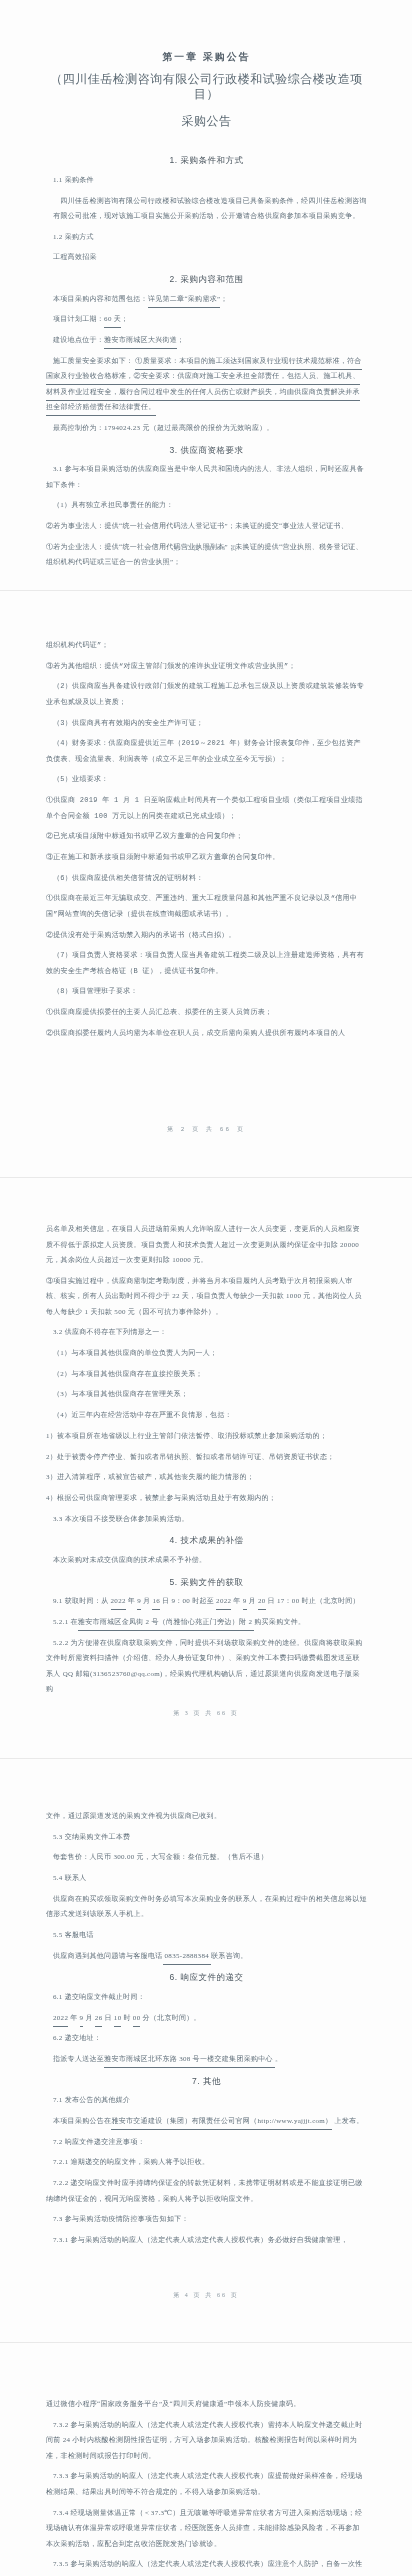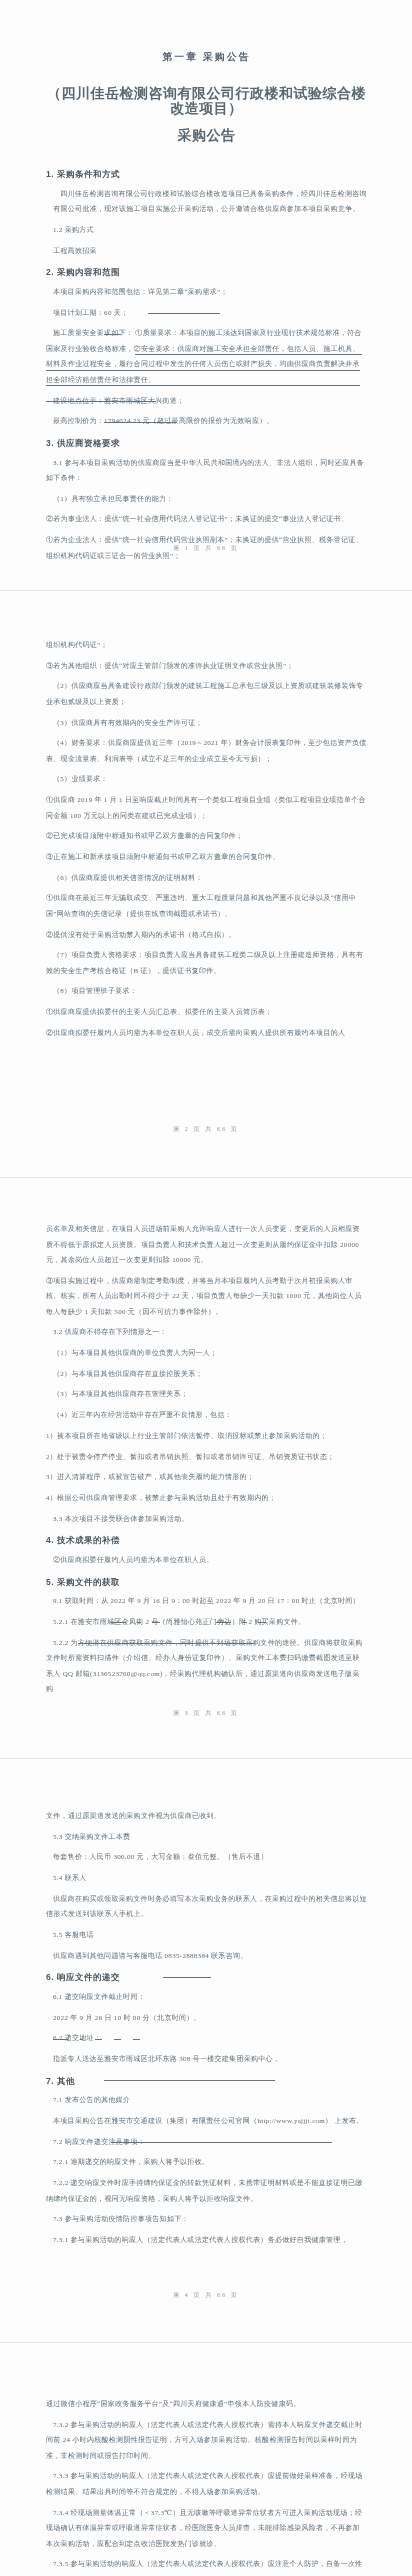--- a/index.html
+++ b/index.html
@@ -7,74 +7,75 @@
     width:412px;margin:0 auto;background:#fdfdfd;
     font-family:"Liberation Serif","DejaVu Serif",serif;
     color:#5f6e79;
   }
   .page{
     position:relative;box-sizing:border-box;overflow:hidden;
     padding-left:46px;padding-right:45px;background:#fdfdfd;
   }
   .page + .page{border-top:1px solid #e9e9e9;}
   .page:nth-of-type(1){height:590px;padding-top:49px;}
-  .page:nth-of-type(2){height:587px;padding-top:47px;}
+  .page:nth-of-type(2){height:587px;padding-top:47px;font-family:Liberation Mono, monospace;}
   .page:nth-of-type(3){height:581px;padding-top:44px;}
   .page:nth-of-type(4){height:584px;padding-top:50px;}
   .page:nth-of-type(5){height:584px;padding-top:54px;}
   .page:nth-of-type(6){height:573px;padding-top:17.5px;}
   .chapter{
     font-family:"Liberation Sans","DejaVu Sans",sans-serif;
     font-weight:700;font-size:9.8px;line-height:15.5px;color:#55616b;
-    text-align:center;letter-spacing:2.1px;margin-bottom:21px;
+    text-align:center;letter-spacing:2.1px;margin-bottom:7px;
   }
   .title,.title2{
     font-family:"Liberation Sans","DejaVu Sans",sans-serif;
-    font-weight:700;font-size:14px;line-height:15.5px;color:#5a6872;
+    font-weight:400;font-size:12px;line-height:15.5px;color:#5a6872;
     text-align:center;letter-spacing:0.5px;margin-bottom:11.3px;
   }
   .title2{margin-bottom:24px;}
   .h1{
     font-family:"Liberation Sans","DejaVu Sans",sans-serif;
-    font-weight:700;font-size:8.5px;line-height:15.5px;color:#4b565f;
-    letter-spacing:0.5px;margin:6.2px 0 4.1px;
+    font-weight:400;font-size:8.5px;line-height:15.5px;color:#4b565f;
+    letter-spacing:0.5px;margin:6.2px 0 4.1px;text-align:center;
   }
   .page p{margin:0 0 5.2px;font-size:7px;line-height:15.5px;letter-spacing:0.3px;}
   .ind0{text-indent:0;}
   .ind1{text-indent:1em;}
   .ind2{text-indent:2em;text-align:center;}
-  .u{border-bottom:0.5px solid #65747f;padding-bottom:17px;}
+  .u{border-bottom:0.5px solid #65747f;padding-bottom:4px;}
   .pfoot{
     position:absolute;left:0;right:0;text-align:center;
     font-size:6px;color:#8a97a0;letter-spacing:2.1px;
   }
   .page:nth-of-type(1) .pfoot{bottom:37px;}
   .page:nth-of-type(2) .pfoot{bottom:43px;}
   .page:nth-of-type(3) .pfoot{bottom:40px;}
   .page:nth-of-type(4) .pfoot{bottom:42px;}
   .page:nth-of-type(5) .pfoot{bottom:41px;}
   .page:nth-of-type(6) .pfoot{bottom:72px;}
 </style>
 </head>
 <body>
 
 <div id="doc">
     <section class="page">
       <div class="chapter">第一章  采购公告</div>
       <div class="title">（四川佳岳检测咨询有限公司行政楼和试验综合楼改造项目）</div>
       <div class="title2">采购公告</div>
       <div class="h1">1. 采购条件和方式</div>
+      <p class="ind1">1.1 采购条件</p>
       <p class="ind2">四川佳岳检测咨询有限公司行政楼和试验综合楼改造项目已具备采购条件，经四川佳岳检测咨询有限公司批准，现对该施工项目实施公开采购活动，公开邀请合格供应商参加本项目采购竞争。</p>
       <p class="ind1">1.2 采购方式</p>
       <p class="ind1">工程高效招采</p>
       <div class="h1">2. 采购内容和范围</div>
       <p class="ind1"><span>本项目采购内容和范围包括：</span><span class="u">详见第二章“采购需求”</span><span>；</span></p>
       <p class="ind1"><span>项目计划工期：</span><span class="u">60 天</span><span>；</span></p>
+      <p class="ind1"><span>建设地点位于：</span><span class="u">雅安市雨城区大兴街道</span><span>；</span></p>
       <p class="ind1"><span>施工质量安全要求如下： </span><span class="u">①质量要求：本项目的施工须达到国家及行业现行技术规范标准，符合国家及行业验收合格标准，②安全要求：供应商对施工安全承担全部责任，包括人员、施工机具、材料及作业过程安全，履行合同过程中发生的任何人员伤亡或财产损失，均由供应商负责解决并承担全部经济赔偿责任和法律责任。</span></p>
-      <p class="ind1"><span>建设地点位于：</span><span class="u">雅安市雨城区大兴街道</span><span>；</span></p>
       <p class="ind1">最高控制价为：1794024.23 元（超过最高限价的报价为无效响应）。</p>
       <div class="h1">3. 供应商资格要求</div>
       <p class="ind1">3.1 参与本项目采购活动的供应商应当是中华人民共和国境内的法人、非法人组织，同时还应具备如下条件：</p>
       <p class="ind1">（1）具有独立承担民事责任的能力：</p>
       <p class="ind0">②若为事业法人：提供“统一社会信用代码法人登记证书”；未换证的提交“事业法人登记证书、</p>
       <p class="ind0">①若为企业法人：提供“统一社会信用代码营业执照副本”；未换证的提供“营业执照、税务登记证、组织机构代码证或三证合一的营业执照”；</p>
       <div class="pfoot">第 1 页 共 66 页</div>
     </section>
     <section class="page">
       <p class="ind0">组织机构代码证”；</p>
@@ -102,21 +103,21 @@
       <p class="ind1">（1）与本项目其他供应商的单位负责人为同一人；</p>
       <p class="ind1">（2）与本项目其他供应商存在直接控股关系；</p>
       <p class="ind1">（3）与本项目其他供应商存在管理关系；</p>
       <p class="ind1">（4）近三年内在经营活动中存在严重不良情形，包括：</p>
       <p class="ind0">1）被本项目所在地省级以上行业主管部门依法暂停、取消投标或禁止参加采购活动的；</p>
       <p class="ind0">2）处于被责令停产停业、暂扣或者吊销执照、暂扣或者吊销许可证、吊销资质证书状态；</p>
       <p class="ind0">3）进入清算程序，或被宣告破产，或其他丧失履约能力情形的；</p>
       <p class="ind0">4）根据公司供应商管理要求，被禁止参与采购活动且处于有效期内的；</p>
       <p class="ind1">3.3 本次项目不接受联合体参加采购活动。</p>
       <div class="h1">4. 技术成果的补偿</div>
-      <p class="ind1">②供应商拟委任履约人员均需为本单位在职人员。</p>
+      <p class="ind1">本次采购对未成交供应商的技术成果不予补偿。</p>
       <div class="h1">5. 采购文件的获取</div>
       <p class="ind1"><span>9.1 获取时间：从 </span><span class="u">2022</span><span> 年 </span><span class="u">9</span><span> 月 </span><span class="u">16</span><span> 日 9：00 时起至 </span><span class="u">2022</span><span> 年 </span><span class="u">9</span><span> 月 </span><span class="u">20</span><span> 日 17：00 时止（北京时间）</span></p>
       <p class="ind1"><span>5.2.1 在</span><span class="u">雅安市雨城区金凤街 2 号（尚雅怡心苑正门旁边）附 2 </span><span>购买采购文件。</span></p>
       <p class="ind1">5.2.2 为方便潜在供应商获取采购文件，同时提供不到场获取采购文件的途径。供应商将获取采购文件时所需资料扫描件（介绍信、经办人身份证复印件）、采购文件工本费扫码缴费截图发送至联系人 QQ 邮箱(3136523760@qq.com)，经采购代理机构确认后，通过原渠道向供应商发送电子版采购</p>
       <div class="pfoot">第 3 页 共 66 页</div>
     </section>
     <section class="page">
       <p class="ind0">文件，通过原渠道发送的采购文件视为供应商已收到。</p>
       <p class="ind1">5.3 交纳采购文件工本费</p>
       <p class="ind1">每套售价：人民币 300.00 元，大写金额：叁佰元整。（售后不退）</p>

